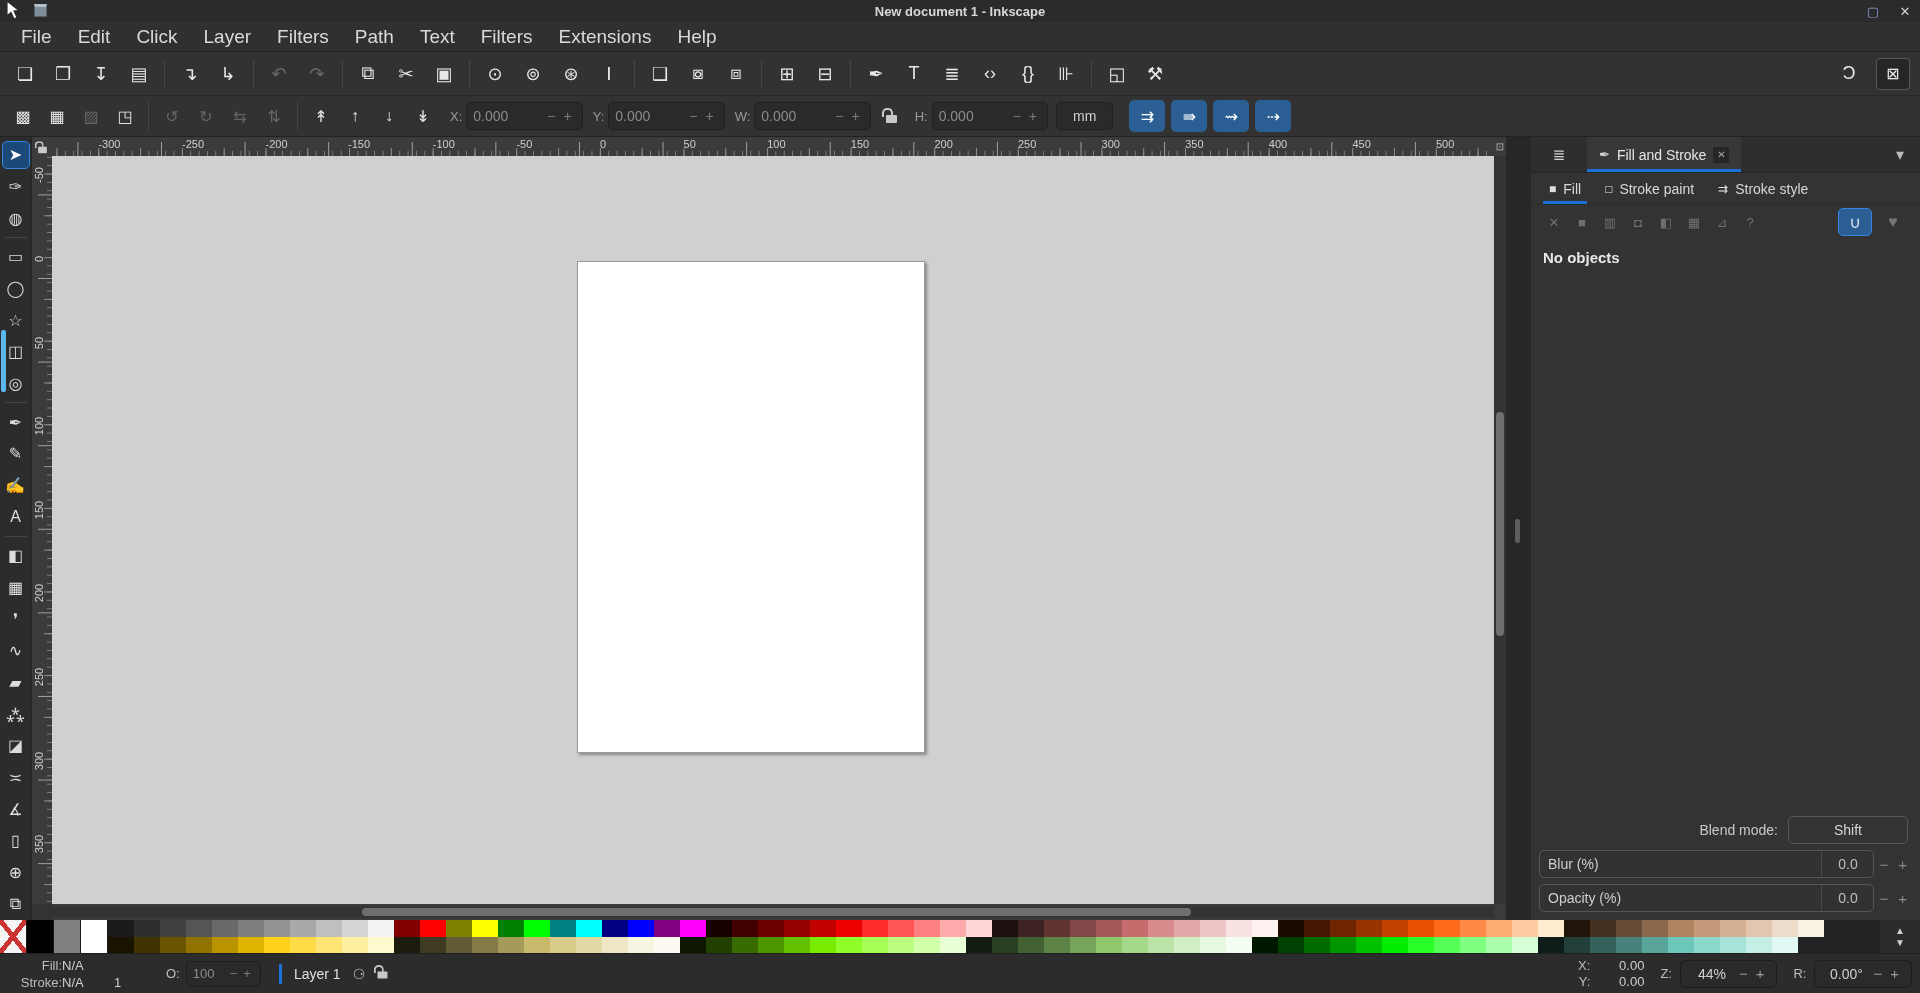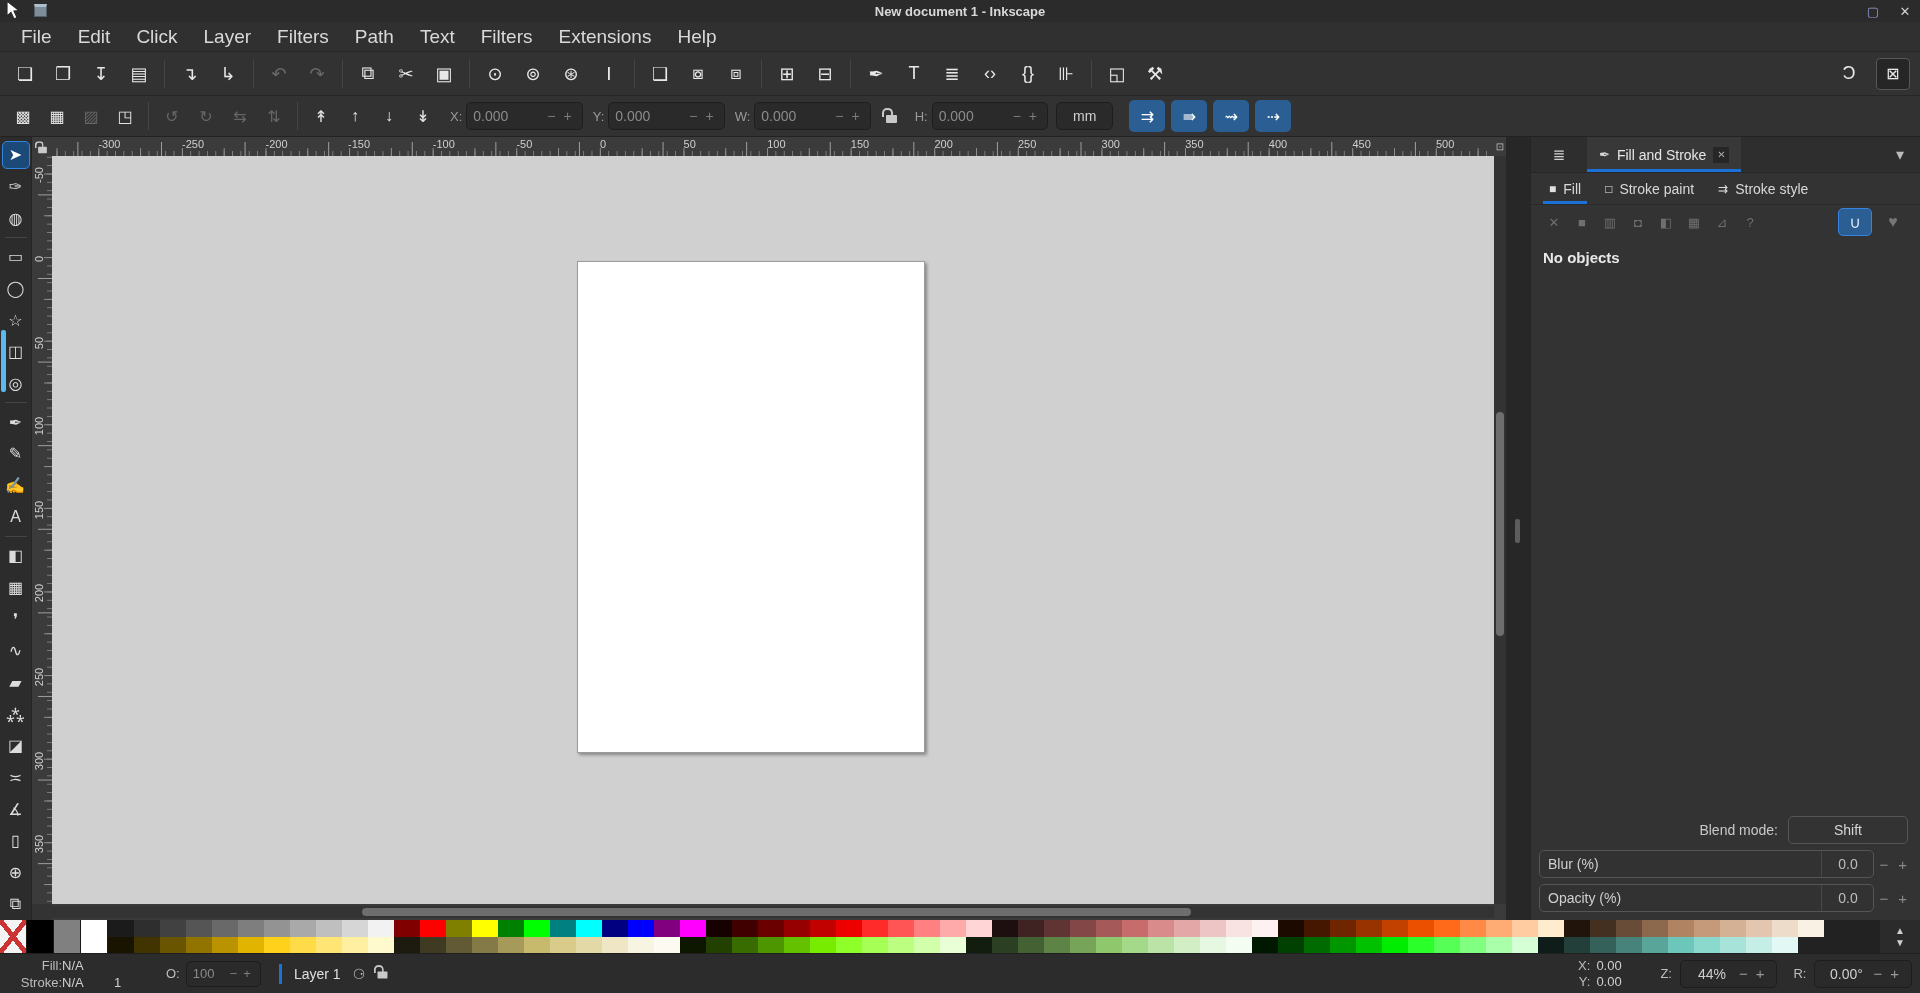--- a/index.html
+++ b/index.html
@@ -161,21 +161,21 @@
   .o-box .val { width:34px; color:#8b8b8b; font-size:13px; }
   .o-box .spin { color:#7c7c7c; padding:0 3px; }
   .layer-wrap { display:flex; align-items:center; margin-left:18px; gap:12px; }
   .layer-accent { width:3px; height:20px; background:#1c71d8; }
   .layer-name { font-size:14px; color:#e0e0e0; }
   .eye-icon, .sb-lock { color:#d0d0d0; font-size:14px; }
   .status-msg { margin-left:22px; font-size:14px; color:#d2d2d2; white-space:nowrap; overflow:hidden; }
   .sb-right { margin-left:auto; display:flex; align-items:center; margin-right:8px; gap:8px; }
   .xy-block { display:grid; grid-template-columns:24px 48px; grid-auto-rows:16px; font-size:13px; }
   .xy-block .lab { text-align:right; padding-right:6px; color:#bdbdbd; }
-  .xy-block .v { text-align:left; color:#cfcfcf; }
+  .xy-block .v { text-align:right; color:#cfcfcf; }
   .zr-label { color:#bdbdbd; margin-left:8px; }
   .zr-box { display:flex; align-items:center; background:#2a2a2a; border:1px solid #1d1d1d; border-radius:5px;
             height:28px; padding:0 8px; }
   .zr-box .val { min-width:46px; text-align:center; color:#cfcfcf; font-size:14px; }
   .zr-box .spin { color:#9a9a9a; font-size:15px; padding:0 4px; }
 </style>
 </head>
 <body>
 
 <div id="app">

